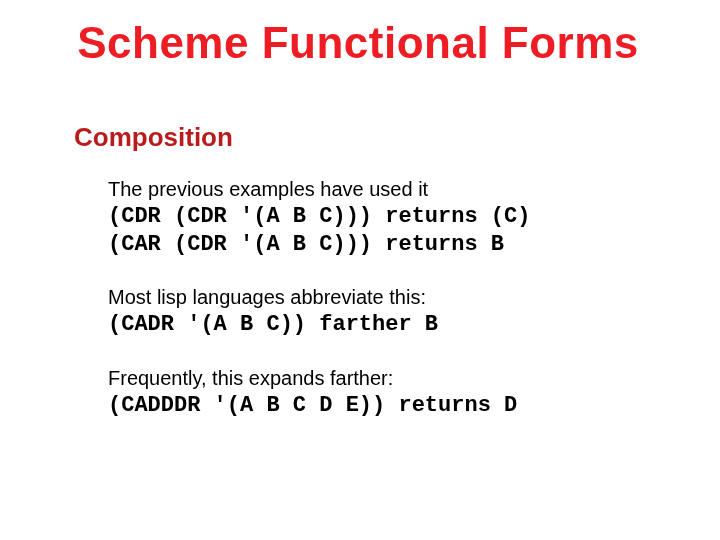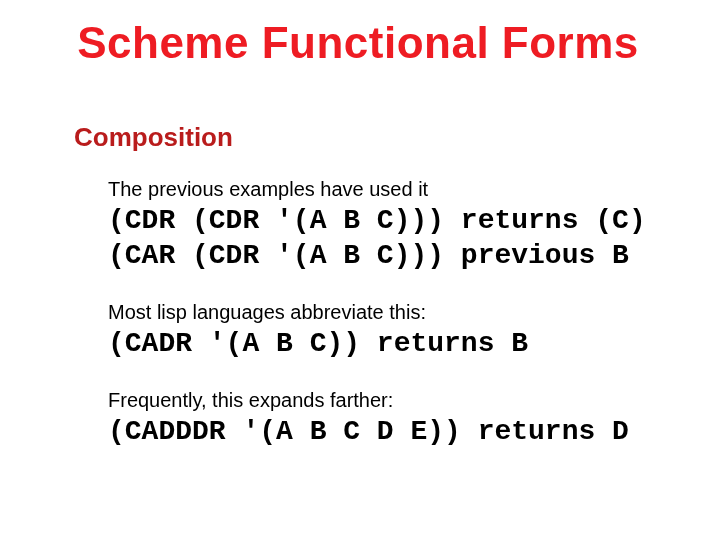--- a/index.html
+++ b/index.html
@@ -44,21 +44,21 @@
     right: 60px;
   }
   .para-lead {
     font-size: 20px;
     color: #000;
     margin-top: 0;
     margin-bottom: 2px;
   }
   .code-line {
     font-family: "Courier New", Courier, monospace;
-    font-size: 28px;
+    font-size: 22px;
     font-weight: bold;
     color: #000;
     line-height: 1.25;
     white-space: pre;
   }
   .block-gap {
     height: 28px;
   }
 </style>
 </head>
@@ -68,28 +68,28 @@
 
   <div class="title">Scheme Functional Forms</div>
 
   <div class="section-label">Composition</div>
 
   <div class="body">
 
     <div>
       <div class="para-lead">The previous examples have used it</div>
       <div class="code-line">(CDR (CDR '(A B C))) returns (C)</div>
-      <div class="code-line">(CAR (CDR '(A B C))) previous B</div>
+      <div class="code-line">(CAR (CDR '(A B C))) returns B</div>
     </div>
 
     <div class="block-gap"></div>
 
     <div>
       <div class="para-lead">Most lisp languages abbreviate this:</div>
-      <div class="code-line">(CADR '(A B C)) returns B</div>
+      <div class="code-line">(CADR '(A B C)) farther B</div>
     </div>
 
     <div class="block-gap"></div>
 
     <div>
       <div class="para-lead">Frequently, this expands farther:</div>
       <div class="code-line">(CADDDR '(A B C D E)) returns D</div>
     </div>
 
   </div>

